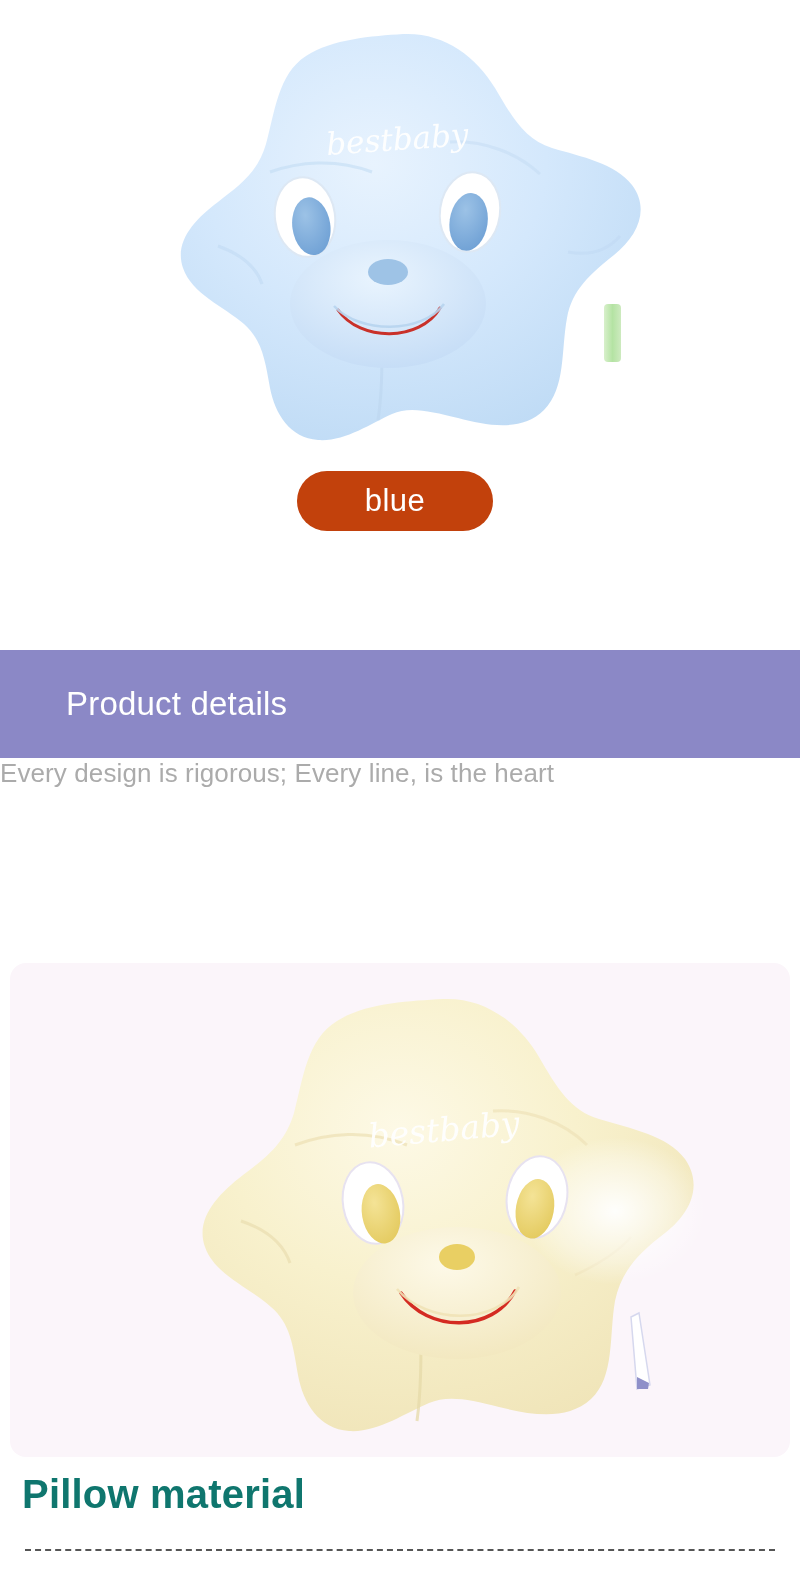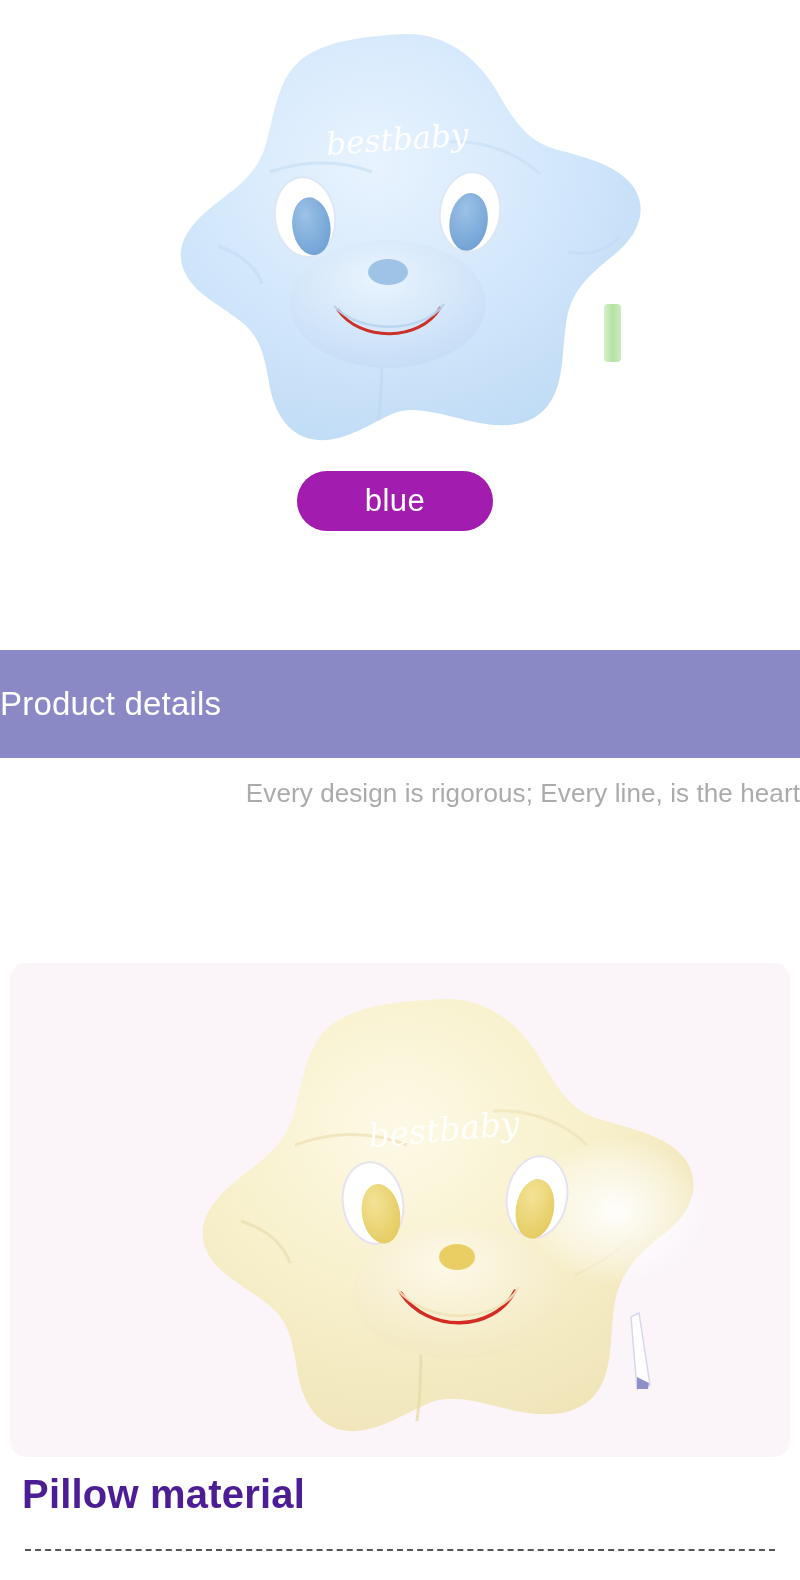--- a/index.html
+++ b/index.html
@@ -28,65 +28,65 @@
     left: 120px; top: 22px;
     width: 560px; height: 440px;
   }
   .pillow-svg { display:block; width:100%; height:100%; }
 
   .color-badge {
     position: absolute;
     left: 297px; top: 471px;
     width: 196px; height: 60px;
     border-radius: 30px;
-    background: #a21caf;
+    background: #c2410c;
     display: flex;
     align-items: center;
     justify-content: center;
     color: #ffffff;
     font-size: 31px;
     letter-spacing: .5px;
   }
 
   
   .purple-bar {
     position: absolute;
     left: 0; top: 650px;
     width: 800px; height: 108px;
     background: #8b88c6;
     display: flex;
     align-items: center;
   }
   .purple-bar-title {
     color: #ffffff;
     font-size: 33px;
+    margin-left: 66px;
     letter-spacing: .2px;
     font-weight: 400;
   }
 
   
   .headline-block {
     position: absolute;
     left: 0; top: 758px;
     width: 800px;
   }
   .headline {
     text-align: center;
     color: #7d7d7d;
     font-size: 40px;
     font-weight: 400;
     margin-top: 42px;
     letter-spacing: .2px;
   }
   .subheadline {
-    text-align: right;
+    text-align: left;
     color: #ababab;
     font-size: 26px;
     font-weight: 400;
-    margin-top: 20px;
     letter-spacing: .1px;
   }
 
   
   .photo-panel {
     position: absolute;
     left: 10px; top: 963px;
     width: 780px; height: 494px;
     background: #fbf5fa;
     border-radius: 16px;
@@ -95,21 +95,21 @@
   .yellow-photo-wrap {
     position: absolute;
     left: 135px; top: 22px;
     width: 580px; height: 520px;
   }
 
   
   .material-heading {
     position: absolute;
     left: 22px; top: 1472px;
-    color: #4c1d95;
+    color: #0f766e;
     font-size: 40px;
     font-weight: bold;
     letter-spacing: .2px;
   }
   .dashed-rule {
     position: absolute;
     left: 25px; top: 1549px;
     width: 750px;
     height: 0;
     border-top: 2px dashed #555555;

